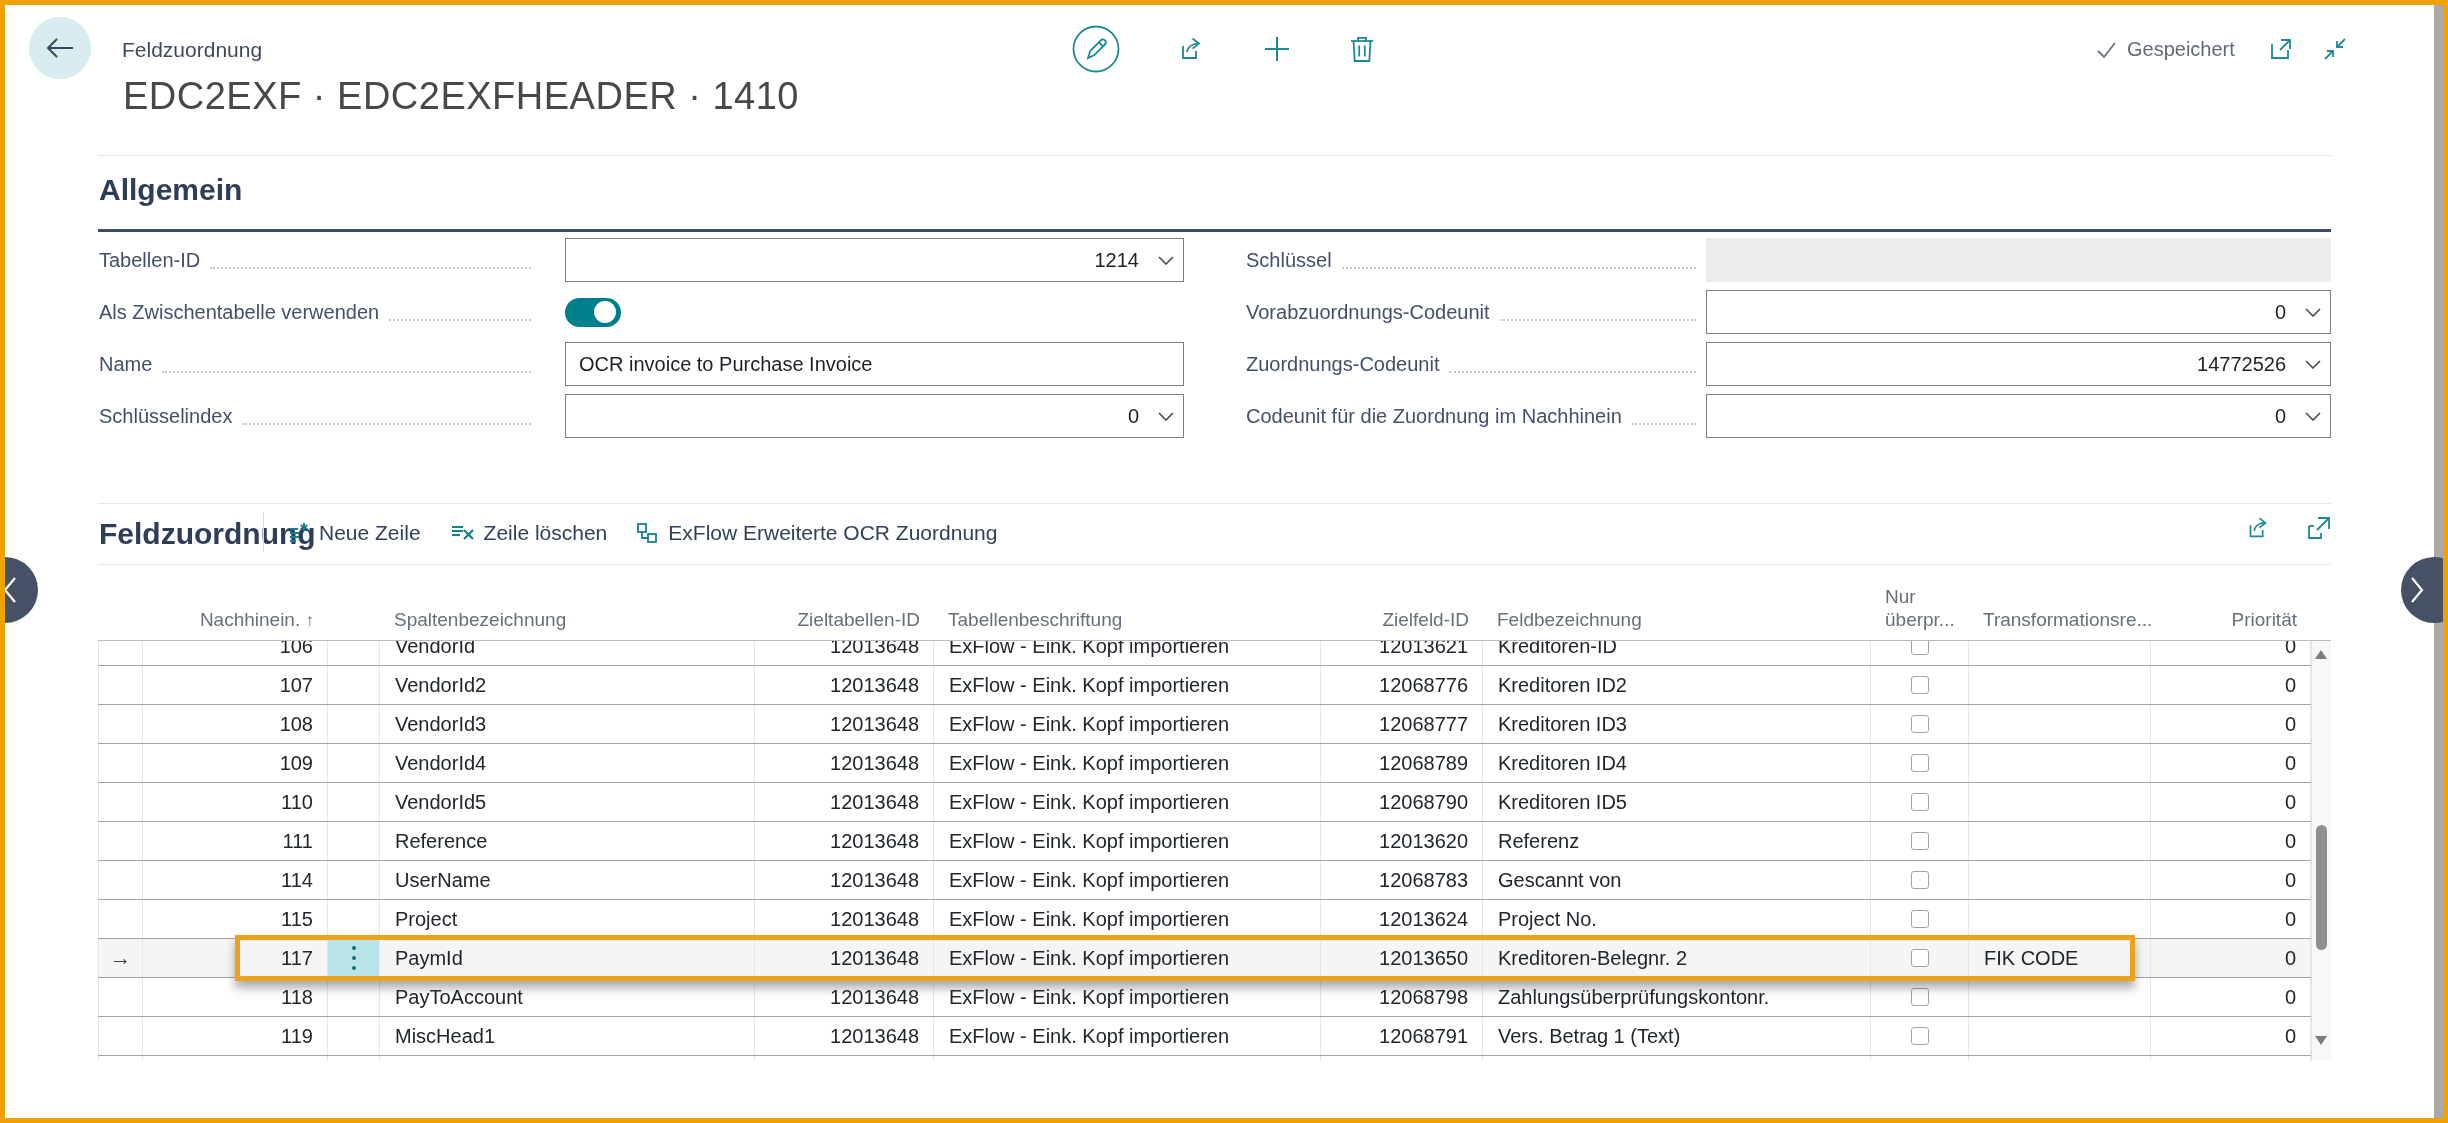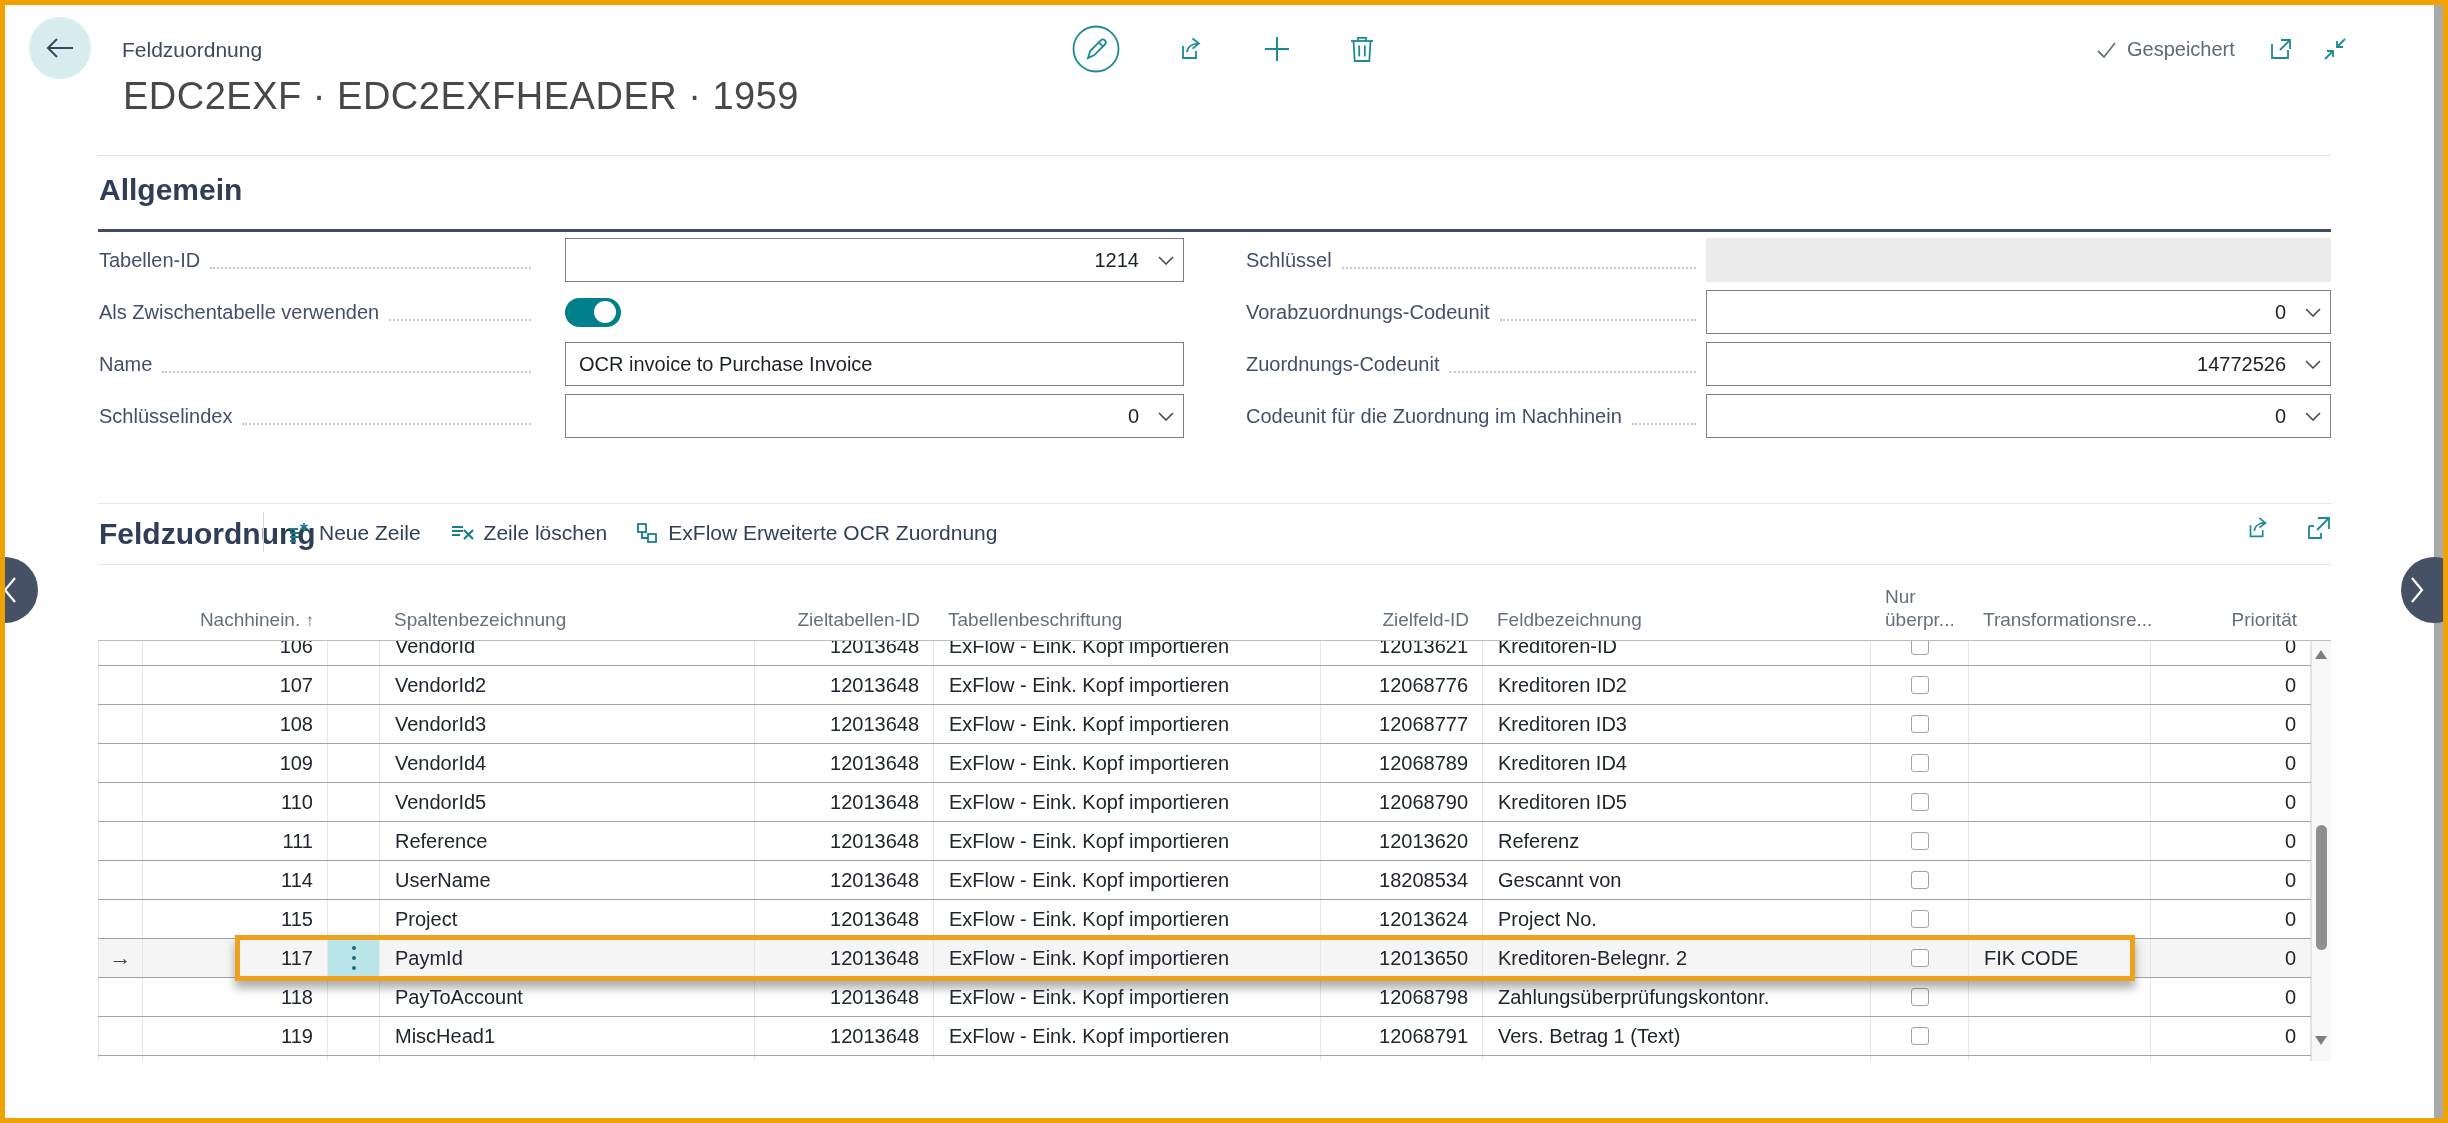--- a/index.html
+++ b/index.html
@@ -181,21 +181,21 @@
     <span>
       <svg width="28" height="28" viewBox="0 0 28 28" fill="none" stroke="#1b8a94" stroke-width="1.8">
         <polyline points="24,4 16,12"></polyline>
           <polyline points="16,6 16,12 22,12"></polyline>
         <polyline points="4,24 12,16"></polyline>
           <polyline points="12,22 12,16 6,16"></polyline>
       </svg>
     </span>
   </div>
 
-  <div class="page-title">EDC2EXF · EDC2EXFHEADER · 1959</div>
+  <div class="page-title">EDC2EXF · EDC2EXFHEADER · 1410</div>
   <div class="divider1"></div>
 
   <div class="sec-caption allg-caption">Allgemein</div>
   <div class="allg-underline"></div>
 
   <div class="field-row fr-l" style="top:233px">
     <span class="fl-label">Tabellen-ID</span>
     <span class="fl-leader"></span>
     <span class="fl-slot">
         <span class="fl-box">
@@ -460,21 +460,21 @@
     <div class="td num">0</div>
 
   </div>
         <div class="trow">
     <div class="td c0"></div>
     <div class="td num">114</div>
     <div class="td"></div>
     <div class="td txt">UserName</div>
     <div class="td num">12013648</div>
     <div class="td txt">ExFlow - Eink. Kopf importieren</div>
-    <div class="td num">18208534</div>
+    <div class="td num">12068783</div>
     <div class="td txt">Gescannt von</div>
     <div class="td center">
             <span class="cbx"></span>
           </div>
     <div class="td txt"></div>
     <div class="td num">0</div>
 
   </div>
         <div class="trow">
     <div class="td c0"></div>

